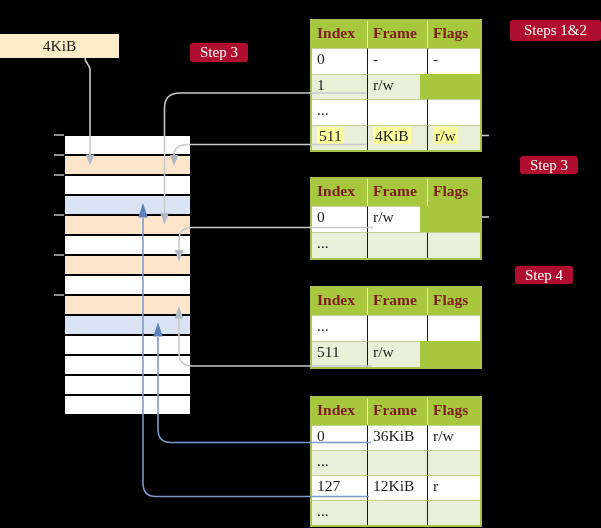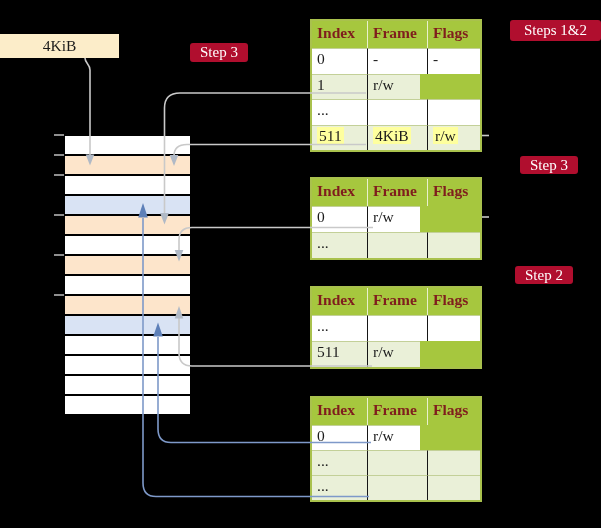--- a/index.html
+++ b/index.html
@@ -39,21 +39,21 @@
 </head>
 <body>
 
 <div id="canvas">
 
   <div class="frame-box">4KiB</div>
 
   <div class="steplabel" style="left:190px;top:43px;width:58px;height:19px;line-height:19px;">Step 3</div>
   <div class="steplabel" style="left:510px;top:20px;width:91px;height:21px;line-height:21px;">Steps 1&amp;2</div>
   <div class="steplabel" style="left:520px;top:156px;width:58px;height:18px;line-height:18px;">Step 3</div>
-  <div class="steplabel" style="left:515px;top:266px;width:58px;height:18px;line-height:18px;">Step 2</div>
+  <div class="steplabel" style="left:515px;top:266px;width:58px;height:18px;line-height:18px;">Step 4</div>
 
   <div class="stack" id="stack">
       <div class="mrow white" style="top: 0px;"></div>
       <div class="mrow peach" style="top: 20px;"></div>
       <div class="mrow white" style="top: 40px;"></div>
       <div class="mrow blue" style="top: 60px;"></div>
       <div class="mrow peach" style="top: 80px;"></div>
       <div class="mrow white" style="top: 100px;"></div>
       <div class="mrow peach" style="top: 120px;"></div>
       <div class="mrow white" style="top: 140px;"></div>
@@ -133,26 +133,32 @@
   </div>
 
   <div class="ptable t4" style="top:396px;">
     <div class="tr thr">
       <div class="cell th c1">Index</div>
       <div class="cell th c2">Frame</div>
       <div class="cell th c3">Flags</div>
     </div>
     <div class="tr body">
       <div class="cell td c1">0</div>
+      <div class="cell td c2">36KiB</div>
       <div class="cell td c3">r/w</div>
     </div>
     <div class="tr body alt">
       <div class="cell td c1">...</div>
       <div class="cell td c2"></div>
       <div class="cell td c3"></div>
+    </div>
+    <div class="tr body">
+      <div class="cell td c1">127</div>
+      <div class="cell td c2">12KiB</div>
+      <div class="cell td c3">r</div>
     </div>
     <div class="tr body alt">
       <div class="cell td c1">...</div>
       <div class="cell td c2"></div>
       <div class="cell td c3"></div>
     </div>
   </div>
 
   <svg class="overlay" width="601" height="528" viewBox="0 0 601 528">
 

